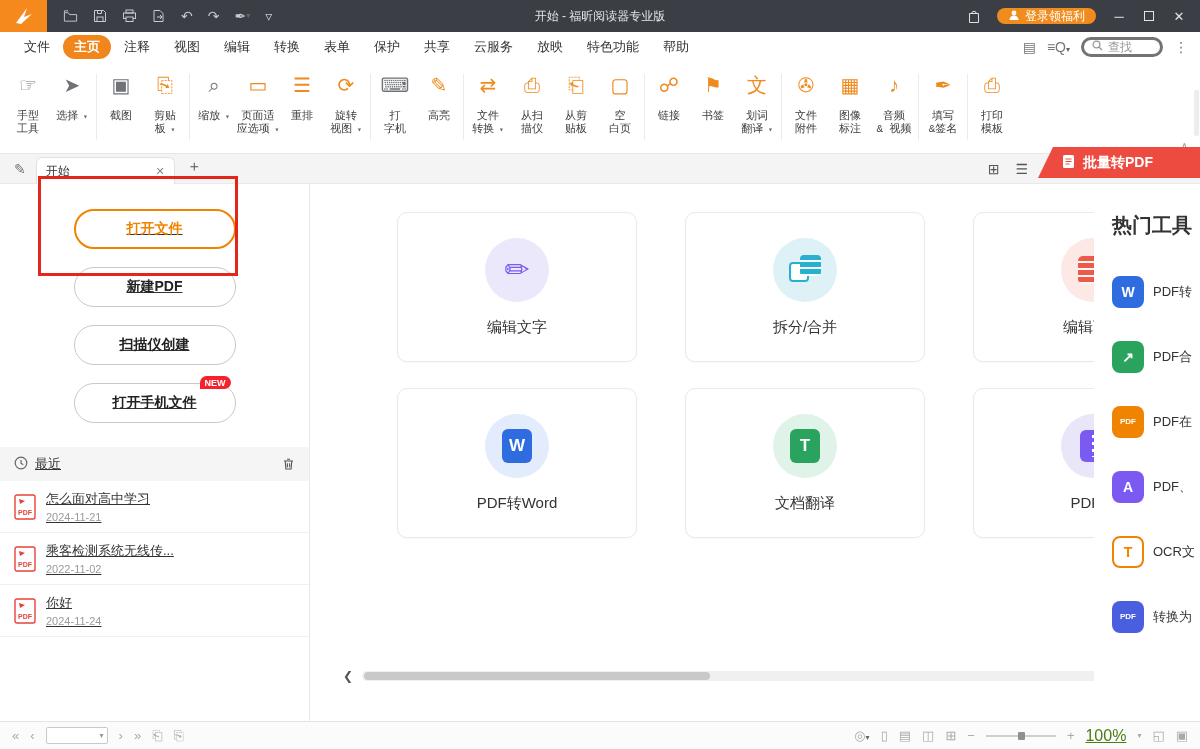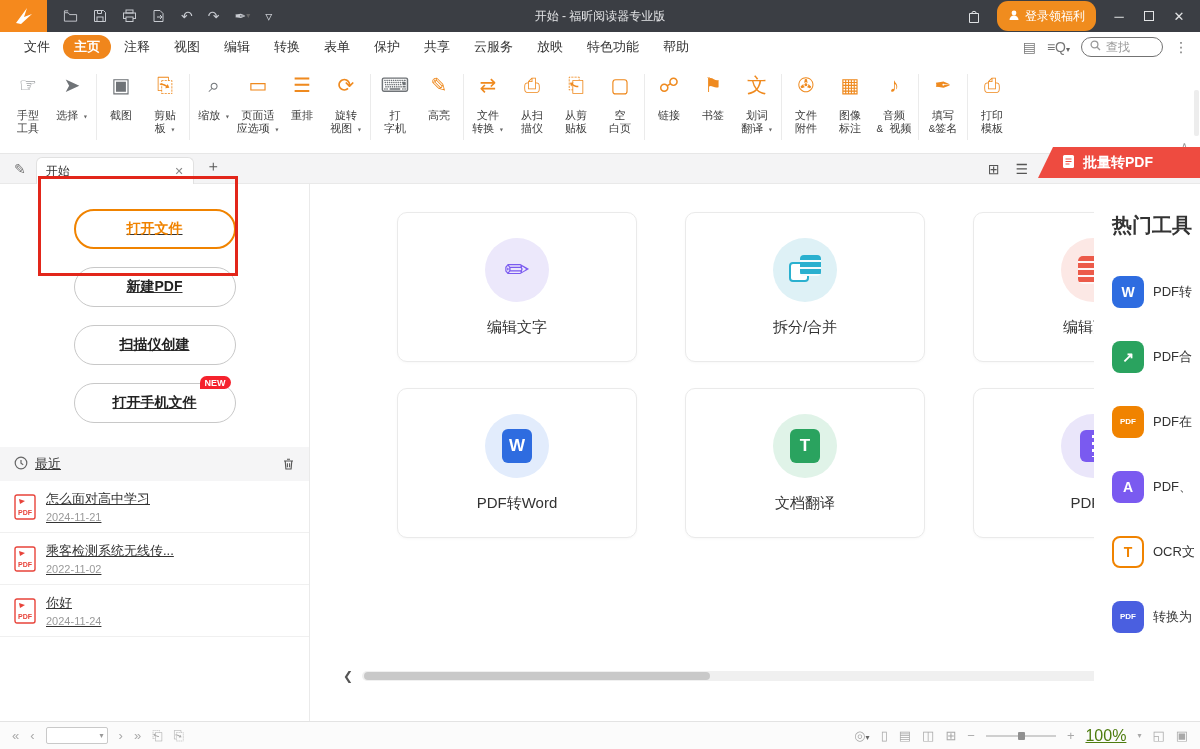--- a/index.html
+++ b/index.html
@@ -6,47 +6,47 @@
   html,body { width:1200px; height:749px; overflow:hidden; }
   body { font-family:"Liberation Sans", sans-serif; background:#fff; position:relative; color:#333; }
 
   
   .titlebar { height:32px; background:#3b3e44; display:flex; align-items:center; position:relative; }
   .logo { width:47px; height:32px; background:#f5891d; display:flex; align-items:center; justify-content:center; flex:none; }
   .tb-icons { display:flex; align-items:center; gap:15px; margin-left:16px; }
   .tb-ic { color:#c7cad0; font-size:14px; line-height:16px; display:inline-flex; align-items:center; }
   .tb-title { position:absolute; left:50%; transform:translateX(-50%); font-size:12px; color:#e4e5e7; white-space:nowrap; }
   .tb-right { margin-left:auto; display:flex; align-items:center; gap:16px; padding-right:14px; }
-  .login-pill { background:#f08c1e; border-radius:11px; height:30px; padding:6px 11px; color:#fff; font-size:12px; display:flex; align-items:center; gap:5px; }
+  .login-pill { background:#f08c1e; border-radius:11px; height:16px; padding:6px 11px; color:#fff; font-size:12px; display:flex; align-items:center; gap:5px; }
   .winbtn { color:#e3e4e6; font-size:13px; width:14px; text-align:center; }
   .maxbox { width:10px; height:10px; border:1.3px solid #e3e4e6; display:inline-block; }
 
   
   .menubar { height:30px; display:flex; align-items:center; padding:0 12px; background:#fff; }
   .menu-item { font-size:13px; color:#333; padding:3px 11px; margin:0 1px; border-radius:12px; white-space:nowrap; }
   .menu-item.active { background:#f0861c; color:#fff; font-weight:bold;border-radius:12px; }
   .menu-right { margin-left:auto; display:flex; align-items:center; gap:11px; color:#666; }
   .mr-ic { font-size:14px; color:#777; }
-  .search-box { width:82px; height:20px; border:1px solid #737373; border-radius:10px; display:flex; align-items:center; gap:5px; padding:0 8px; color:#999; font-size:12px; }
+  .search-box { width:82px; height:20px; border:3px solid #737373; border-radius:10px; display:flex; align-items:center; gap:5px; padding:0 8px; color:#999; font-size:12px; }
 
   
   .ribbon { height:92px; border-bottom:1px solid #e7e7e7; display:flex; align-items:flex-start; padding:8px 4px 0 6px; position:relative; background:#fff; }
   .rgroup { display:flex; align-items:flex-start; }
   .rdivider { width:1px; height:66px; background:#ebebeb; margin:4px 2px 0 2px; }
   .rtool { width:44px; display:flex; flex-direction:column; align-items:center; padding:2px 0; }
   .ricon { height:26px; font-size:20px; line-height:26px; }
   .rlabel { font-size:11px; line-height:13px; color:#3b3b3b; text-align:center; margin-top:12px;font-family:Liberation Mono, monospace; }
   .dd { font-size:8px; color:#666; }
   .ribbon-scroll { position:absolute; right:1px; top:28px; width:5px; height:46px; background:#ededed; border-radius:2px; }
   .ribbon-collapse { position:absolute; right:12px; bottom:2px; color:#999; font-size:10px; }
 
   
   .tabbar { height:30px; background:#f4f4f5; display:flex; align-items:flex-end; position:relative; border-bottom:1px solid #e9e9e9; }
   .tab-pencil { margin:0 10px 6px 14px; color:#707070; font-size:14px; }
-  .tab { width:158px; height:27px; background:#fff; border:1px solid #e1e1e1; border-bottom:none; border-radius:6px 6px 0 0; display:flex; align-items:center; padding:0 9px; font-size:12px; color:#333; margin-bottom:-1px; }
+  .tab { width:139px; height:27px; background:#fff; border:1px solid #e1e1e1; border-bottom:none; border-radius:6px 6px 0 0; display:flex; align-items:center; padding:0 9px; font-size:12px; color:#333; margin-bottom:-1px; }
   .tab-close { margin-left:auto; color:#888; font-size:11px; }
   .tab-add { margin:0 0 7px 12px; color:#555; font-size:15px; }
   .tab-right { position:absolute; right:172px; bottom:6px; display:flex; gap:16px; color:#555; font-size:14px; }
 
   .batch { position:absolute; left:1038px; top:147px; width:162px; height:31px; background:#ee4b40; color:#fff; display:flex; align-items:center; gap:8px; padding-left:24px; font-size:14px; font-weight:bold; clip-path:polygon(15px 0, 100% 0, 100% 100%, 0 100%); z-index:30; }
 
   
   .workspace { display:flex; height:537px; background:#fff; }
   .sidebar { width:310px; border-right:1px solid #eaeaea; padding-top:25px; flex:none;text-decoration:underline; }
   .sbtn { display:block; width:162px; height:40px; margin:0 auto 18px auto; border-radius:20px; border:1px solid #c8c8c8; background:#fff; font-size:14px; font-weight:bold; color:#222; position:relative; font-family:inherit; }

